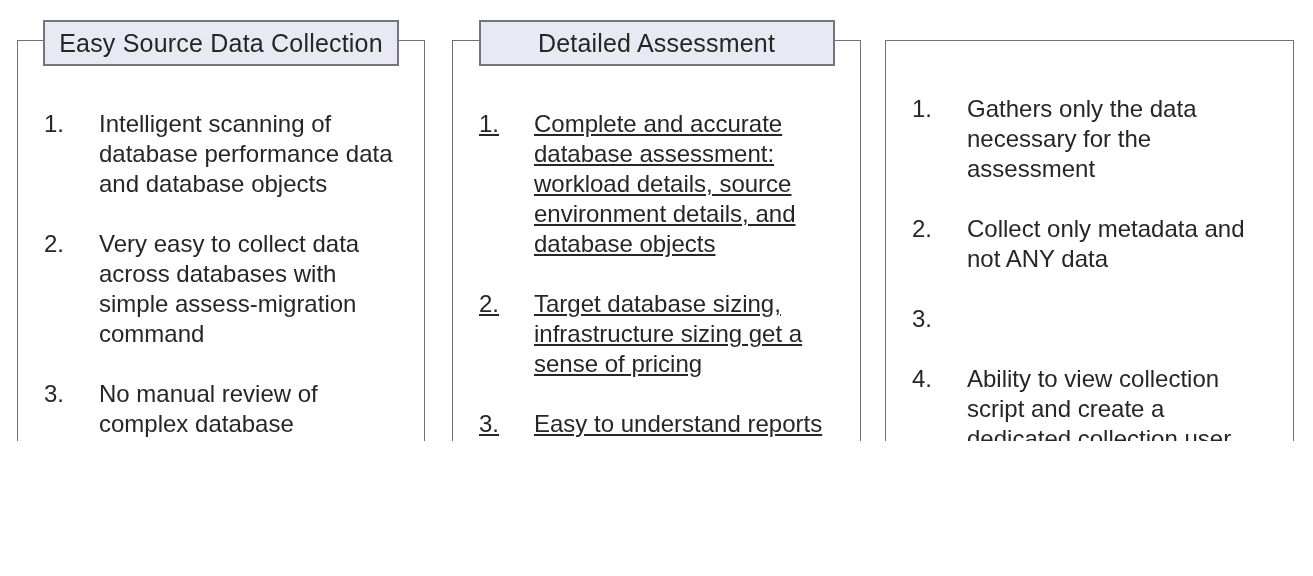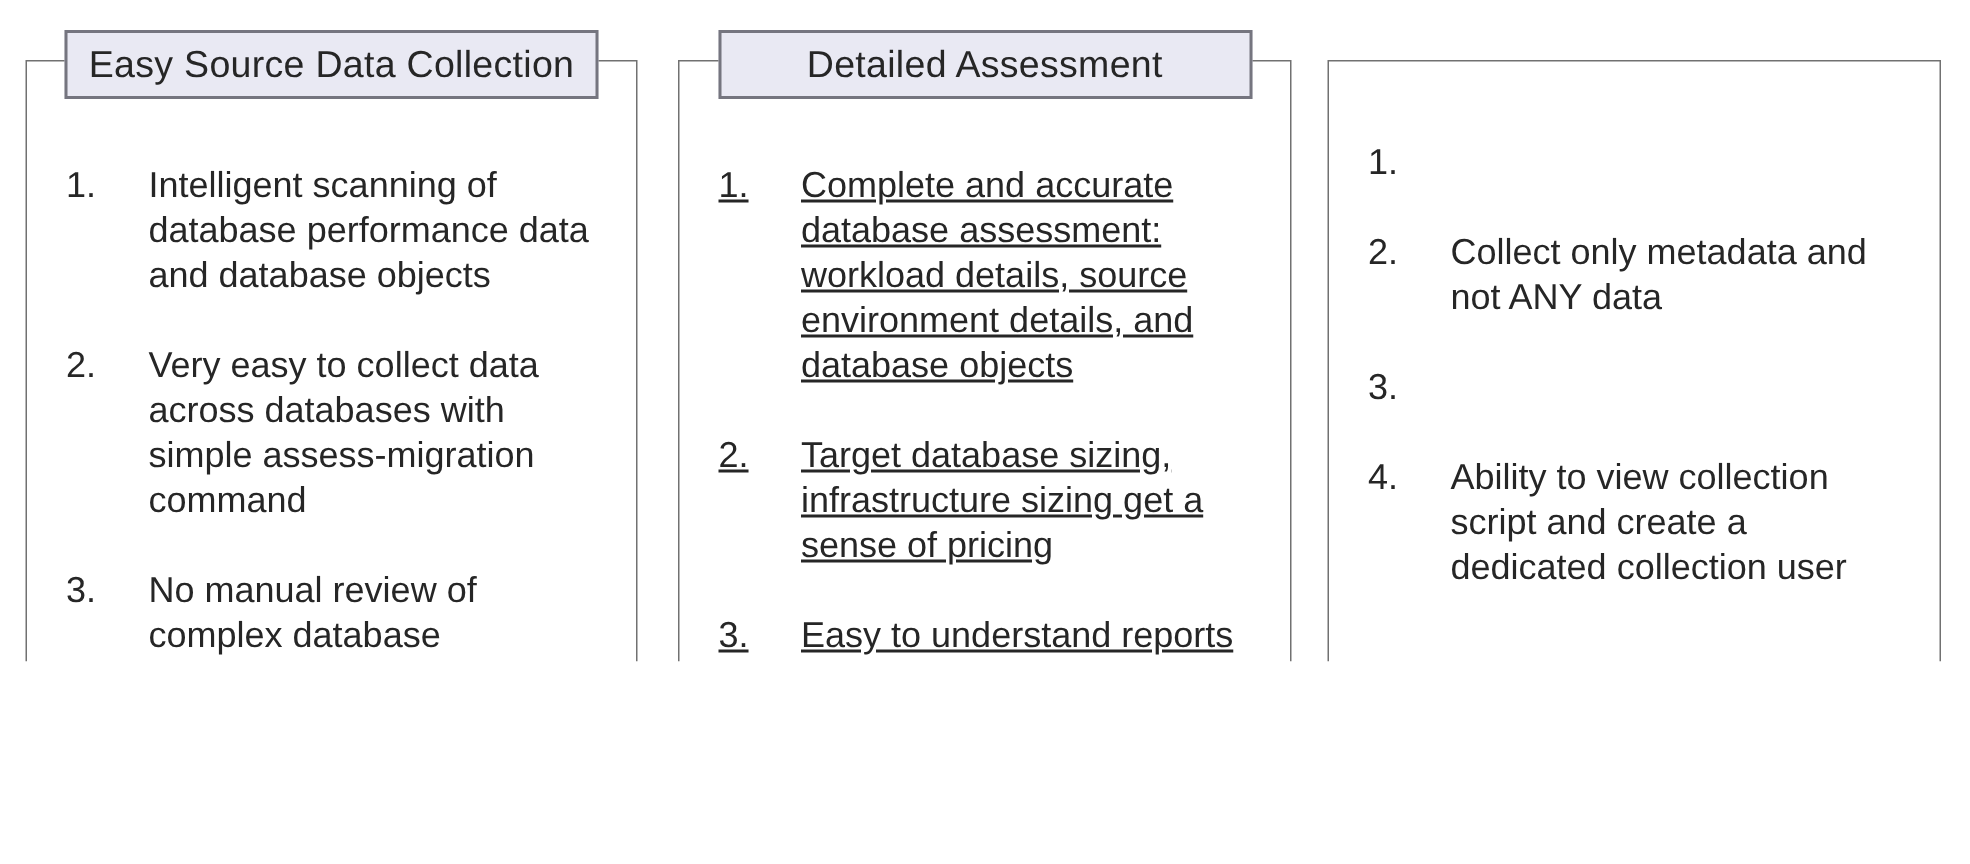--- a/index.html
+++ b/index.html
@@ -128,20 +128,23 @@
 appropriate for any
 audience</span>
       </li>
     </ol>
   </section>
 
   <section class="panel panel--3">
     <ol class="panel-body">
       <li class="item">
         <span class="item-num">1.</span>
+        <span class="item-text">Gathers only the data
+necessary for the
+assessment</span>
       </li>
       <li class="item">
         <span class="item-num">2.</span>
         <span class="item-text">Collect only metadata and
 not ANY data</span>
       </li>
       <li class="item">
         <span class="item-num">3.</span>
       </li>
       <li class="item">

